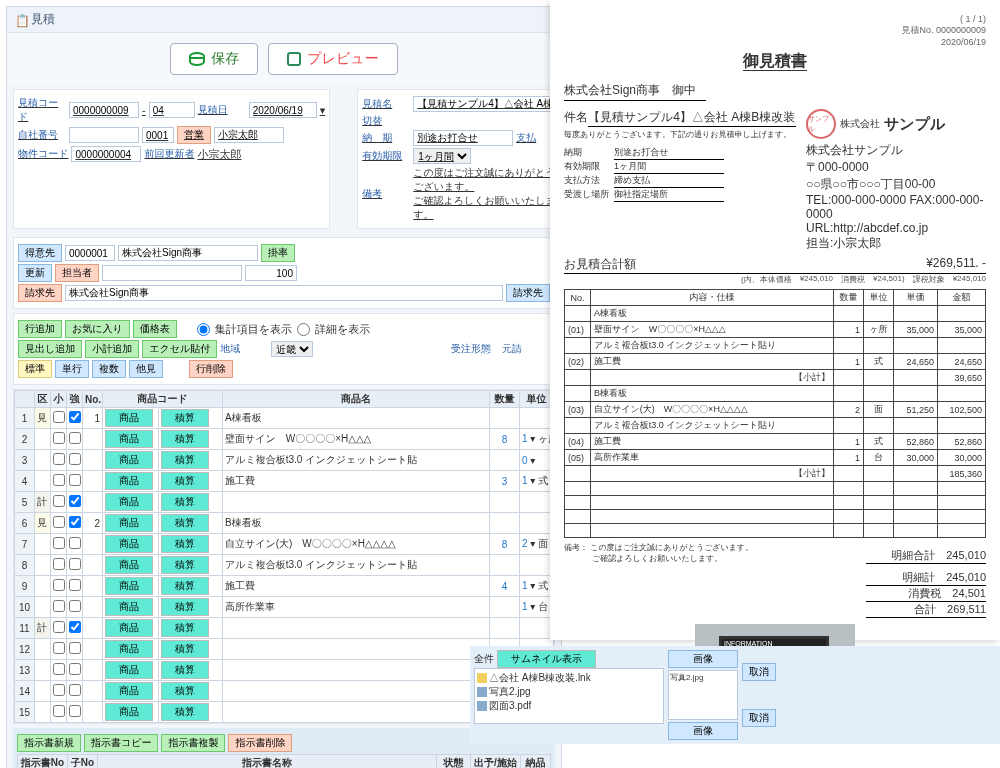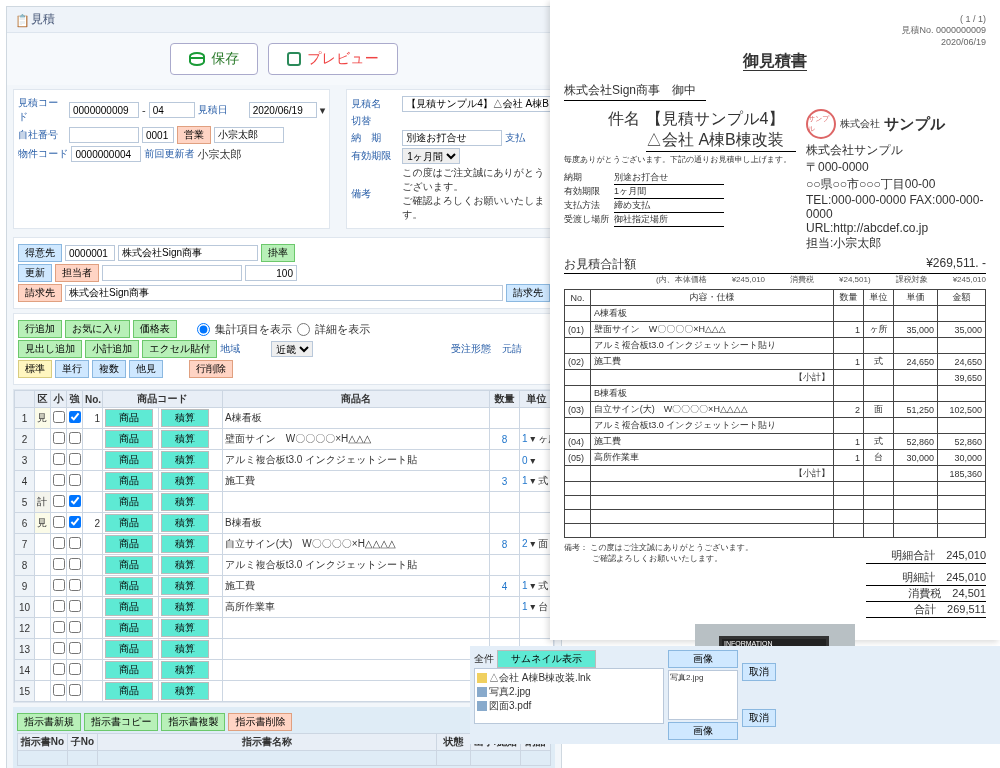--- a/index.html
+++ b/index.html
@@ -28,31 +28,31 @@
 table.grid th { background: #e8eef6; }
 .rowhead { background: #eef3f8; text-align: center; }
 .radio { margin: 0 2px; }
 .bottom-strip { background: #dfecf6; margin: 4px 6px; padding: 4px; }
 
 
 .doc { position: absolute; left: 550px; top: 0; width: 450px; height: 640px; background: #fff; box-shadow: -2px 2px 6px rgba(0,0,0,.15); padding: 14px; font-size: 10px; }
 .doc .right { text-align: right; font-size: 9px; color: #666; }
 .doc h1 { text-align: center; font-size: 16px; text-decoration: underline; text-underline-offset: 4px; margin: 4px 0 10px; }
 .doc .recipient { font-size: 12px; border-bottom: 1px solid #000; display: inline-block; padding: 0 10px 1px 0; margin-bottom: 8px; }
-.doc .jobline { display: flex; gap: 6px; font-size: 16px; margin-left: 44px; }
+.doc .jobline { display: flex; font-size: 12px; }
 .doc .jobline .v { border-bottom: 1px solid #000; flex: 1; }
 .doc .company { text-align: left; font-size: 12px; }
 .doc .brand { font-size: 15px; font-weight: bold; }
 .doc .circle { width: 30px; height: 30px; border: 2px solid #d66; border-radius: 50%; display: inline-block; vertical-align: middle; margin-right: 4px; position: relative; }
 .doc .circle::after { content: attr(data-txt); position: absolute; inset: 0; display: flex; align-items: center; justify-content: center; font-size: 7px; color: #d66; }
 .doc table.est { border-collapse: collapse; width: 100%; margin-top: 4px; }
 .doc table.est th, .doc table.est td { border: 1px solid #444; padding: 1px 3px; font-size: 9px; height: 14px; }
 .doc table.est th { background: #fff; font-weight: normal; text-align: center; }
 .doc .total-line { display: flex; justify-content: space-between; font-size: 12px; border-bottom: 1px solid #000; margin-top: 4px; }
-.doc .subamts { font-size: 8px; display: flex; justify-content: flex-end; gap: 25px; color: #555; align-items: center; }
+.doc .subamts { font-size: 8px; display: flex; justify-content: flex-end; gap: 8px; color: #555; }
 .doc .summary { text-align: right; font-size: 11px; margin-top: 6px; }
 .doc .summary .big { border-bottom: 1px solid #000; display: inline-block; min-width: 120px; }
 .doc .photo { width: 160px; height: 110px; margin: 6px auto 0; background: #b8c0c4; position: relative; }
 .doc .photo .sign { position: absolute; left: 24px; top: 12px; width: 110px; background: #333; color: #fff; font-size: 7px; padding: 3px; }
 .doc .photo .sign .r { display: flex; gap: 4px; border-bottom: 1px solid #555; padding: 1px 0; }
 .doc .photo .sign .n { background: #555; width: 12px; text-align: center; }
 
 .fileexp { position: absolute; left: 470px; top: 646px; width: 530px; background: #e4eef8; padding: 4px; font-size: 10px; display: flex; gap: 4px; }
 .filelist { background: #fff; border: 1px solid #b9c8da; width: 190px; height: 56px; padding: 2px; overflow: hidden; }
 .filelist div { display: flex; align-items: center; gap: 2px; text-align: center; }
@@ -74,21 +74,21 @@
     <button class="bigbtn">
       <span class="dbicon"></span>
       <span>保存</span>
     </button>
     <button class="bigbtn preview">
       <span class="picon"></span>
       <span>プレビュー</span>
     </button>
   </div>
 
-  <div style="display:flex;gap:4px;">
+  <div style="display:flex;gap:15px;text-decoration:underline;">
     <div class="section" style="flex:1.1">
       <div class="row">
         <span class="lbl">見積コード</span>
         <input class="txt" style="width: 70px;" value="0000000009">
         <span>-</span>
         <input class="txt" style="width: 46px;" value="04">
         <span class="lbl">見積日</span>
         <input class="txt" style="width: 68px;" value="2020/06/19">
         <span>▾</span>
       </div>
@@ -324,20 +324,32 @@
             <td class="rowhead">10</td>
             <td></td>
             <td><input type="checkbox" class="checkbox" style=""></td>
             <td><input type="checkbox" class="checkbox" style=""></td>
             <td style="text-align:right"></td>
             <td><button class="btn-gray">商品</button></td>
             <td><button class="btn-gray">積算</button></td>
             <td>高所作業車</td>
             <td style="text-align:center;color:#27c"></td>
             <td><span style="color:#27c">1</span> ▾ 台</td>
+          </tr>
+          <tr>
+            <td class="rowhead">11</td>
+            <td style="background:#f4f4ec">計</td>
+            <td><input type="checkbox" class="checkbox" style=""></td>
+            <td><input type="checkbox" class="checkbox" checked="" style=""></td>
+            <td style="text-align:right"></td>
+            <td><button class="btn-gray">商品</button></td>
+            <td><button class="btn-gray">積算</button></td>
+            <td></td>
+            <td style="text-align:center;color:#27c"></td>
+            <td></td>
           </tr>
           <tr>
             <td class="rowhead">12</td>
             <td></td>
             <td><input type="checkbox" class="checkbox" style=""></td>
             <td><input type="checkbox" class="checkbox" style=""></td>
             <td style="text-align:right"></td>
             <td><button class="btn-gray">商品</button></td>
             <td><button class="btn-gray">積算</button></td>
             <td></td>

